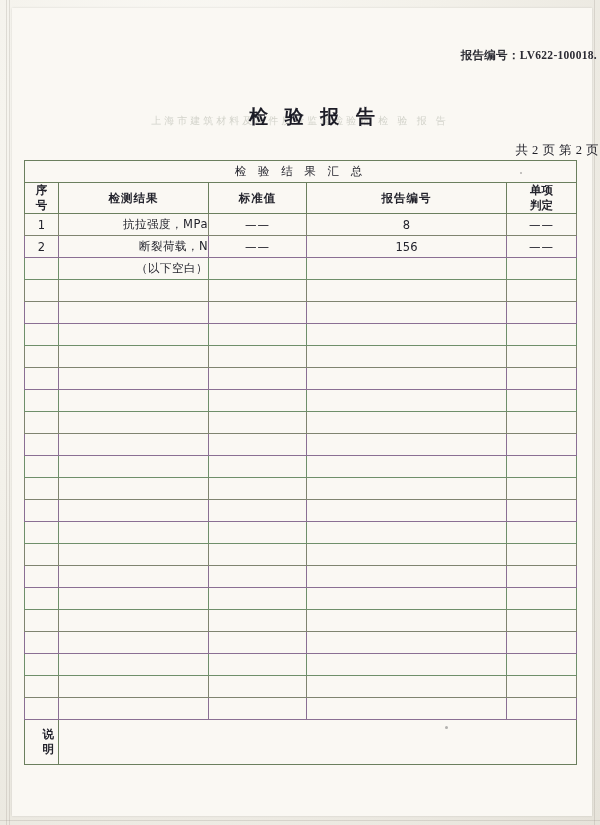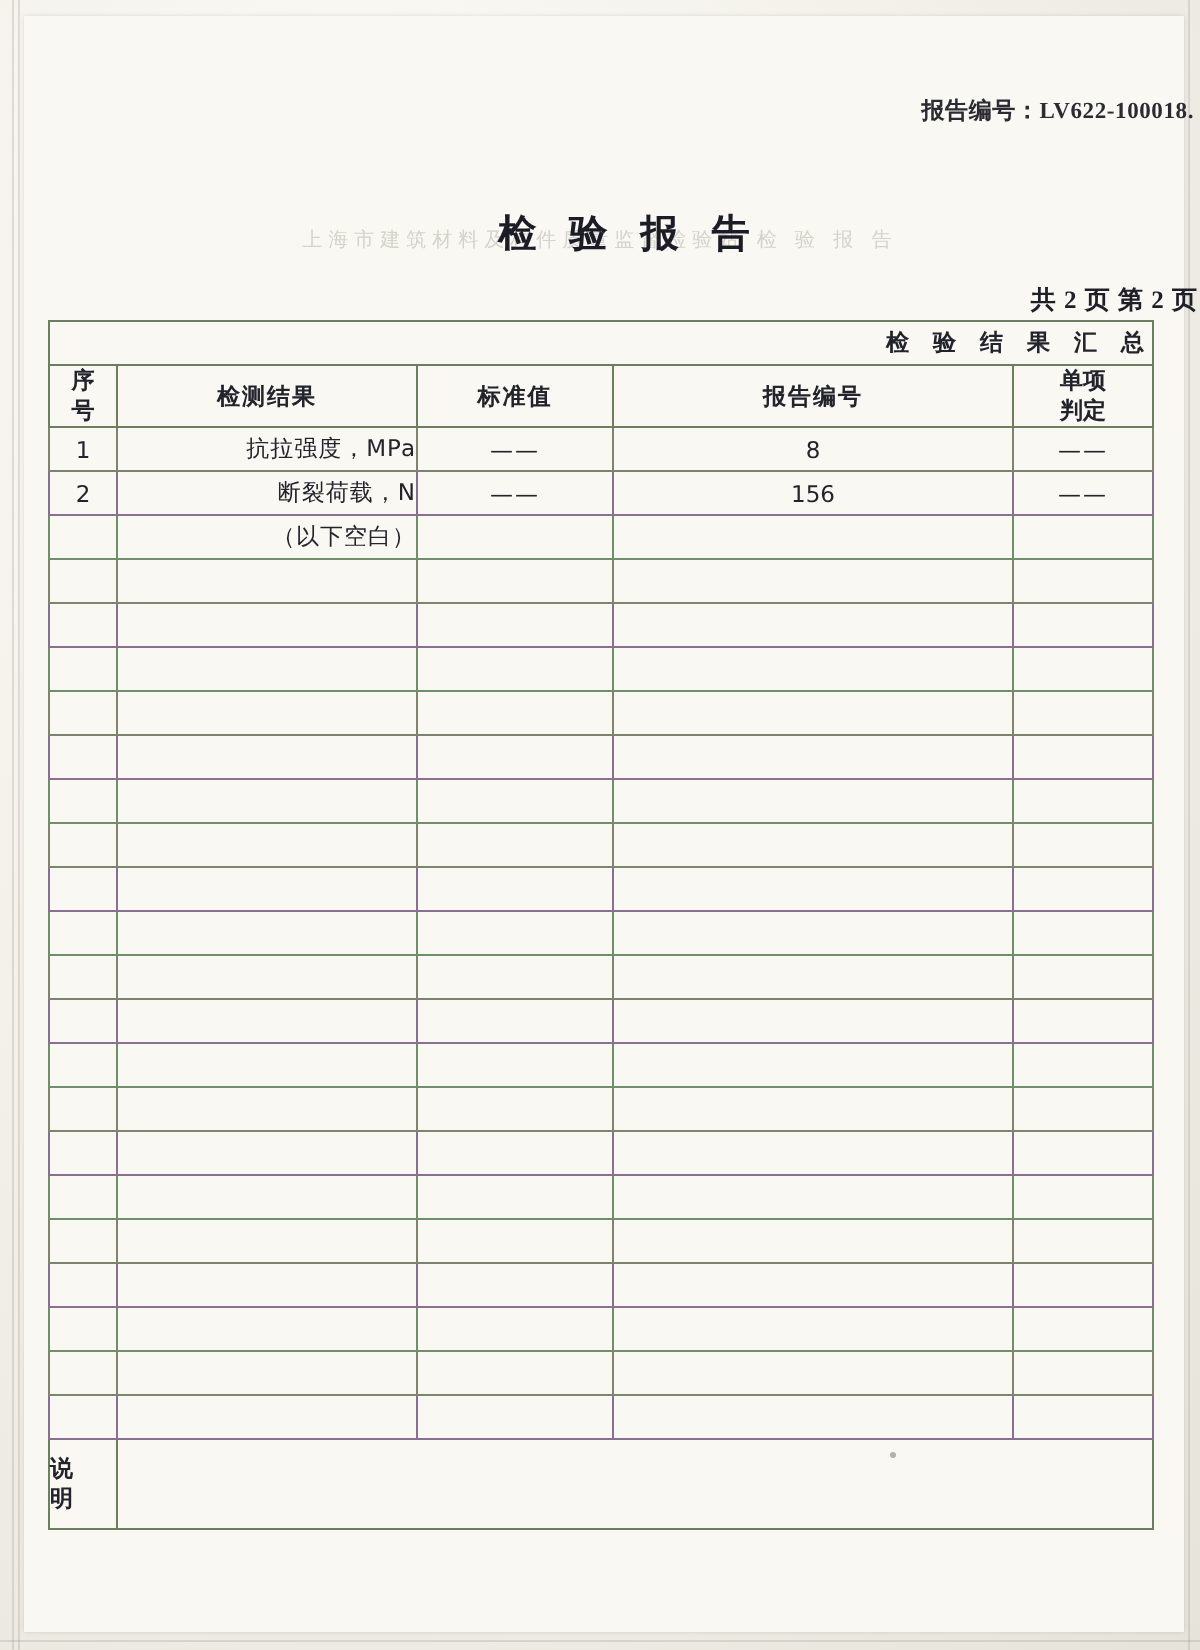--- a/index.html
+++ b/index.html
@@ -96,21 +96,21 @@
     pointer-events: none;
     user-select: none;
   }
   .page-no {
     position: absolute;
     right: 30px;
     top: 142px;
     font-size: 12.5px;
     color: #1f1f28;
     font-family: "Liberation Serif", serif;
-    font-weight: bold;
+    font-weight: normal;
     letter-spacing: 0.5px;
   }
 
   
   #table-wrap {
     position: absolute;
     left: 24px;
     top: 160px;
     width: 552px;
   }
@@ -127,23 +127,23 @@
     color: #23232c;
     font-family: "DejaVu Sans", sans-serif;
     vertical-align: middle;
   }
   
   table.grid tr:nth-child(3n+1) td { border-color: #8a6f93; }
   table.grid tr:nth-child(3n+2) td { border-color: #6f8f6a; }
   table.grid tr:nth-child(3n)   td { border-color: #7f8470; }
 
   td.banner {
-    text-align: right;
+    text-align: center;
     font-size: 13px;
-    font-weight: bold;
+    font-weight: normal;
     letter-spacing: 4px;
     height: 22px;
     border-color: #6b7f5e !important;
     color: #1d1d26;
   }
   td.hd {
     text-align: center;
     font-weight: bold;
     font-size: 12px;
     height: 34px;
@@ -154,21 +154,21 @@
     line-height: 15px;
     letter-spacing: 0;
   }
   td.c-idx { text-align: center; font-family: "Liberation Serif", serif; font-size: 12px; }
   td.c-item { padding-left: 14px; text-align: right; letter-spacing: 0.5px; }
   td.c-std  { text-align: center; color: #8a6f2a; font-size: 12px; }
   td.c-res  { text-align: center; font-family: "Liberation Serif", serif; font-size: 12.5px; }
   td.c-judge{ text-align: center; color: #8a6f2a; font-size: 12px; }
   td.blank  { }
   td.note-label {
-    text-align: left;
+    text-align: right;
     font-weight: bold;
     font-size: 12px;
     letter-spacing: 4px;
     border-color: #6b7f5e !important;
     margin-left: 28px;
   }
   td.note-body {
     border-color: #6b7f5e !important;
   }
   .dash { letter-spacing: 1px; }

